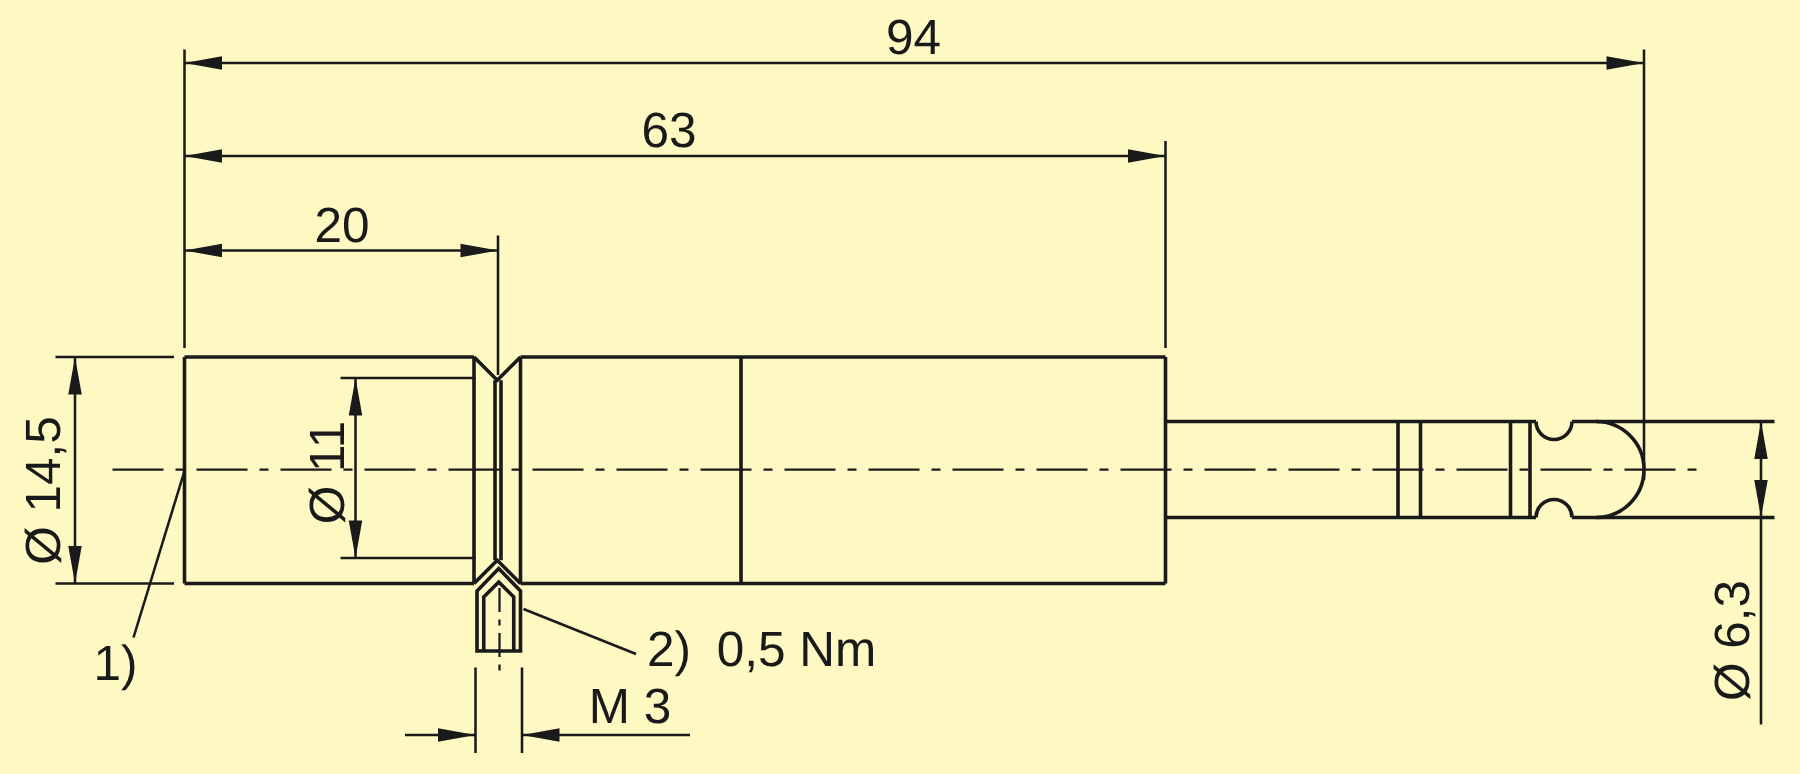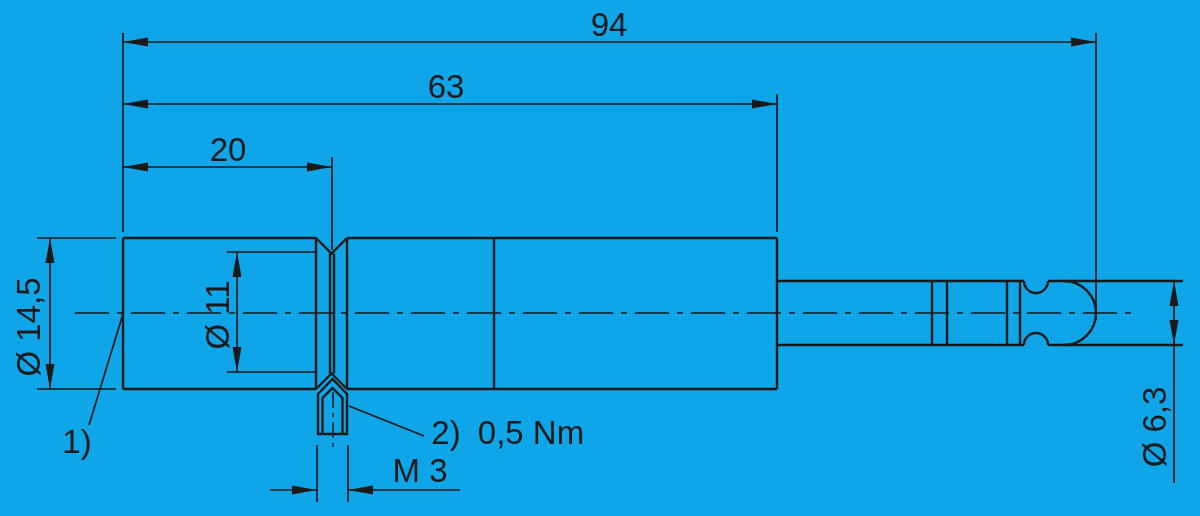--- a/index.html
+++ b/index.html
@@ -1,16 +1,16 @@
 <!DOCTYPE html>
 <html><head>
 <meta charset="utf-8">
 <style>
   html,body{margin:0;padding:0;background:#ffffff;}
-  .stage{position:relative;width:1200px;height:516px;background:#0ea5e9;overflow:hidden;
+  .stage{position:relative;width:1200px;height:516px;background:#fef9c3;overflow:hidden;
          font-family:"Liberation Sans", sans-serif;}
   svg{display:block;}
   .part   {stroke:#1a1a1a;stroke-width:2.4;fill:none;}
   .thin   {stroke:#1a1a1a;stroke-width:1.7;fill:none;}
   .center {stroke:#1a1a1a;stroke-width:1.5;fill:none;stroke-dasharray:34 8 6 8;}
   .center-short{stroke:#1a1a1a;stroke-width:1.5;fill:none;stroke-dasharray:16 5 4 5;}
   .arrow  {fill:#1a1a1a;stroke:none;}
   text{fill:#1a1a1a;font-size:33px;font-family:"Liberation Sans", sans-serif;}
   .mid{text-anchor:middle;}
 </style>

